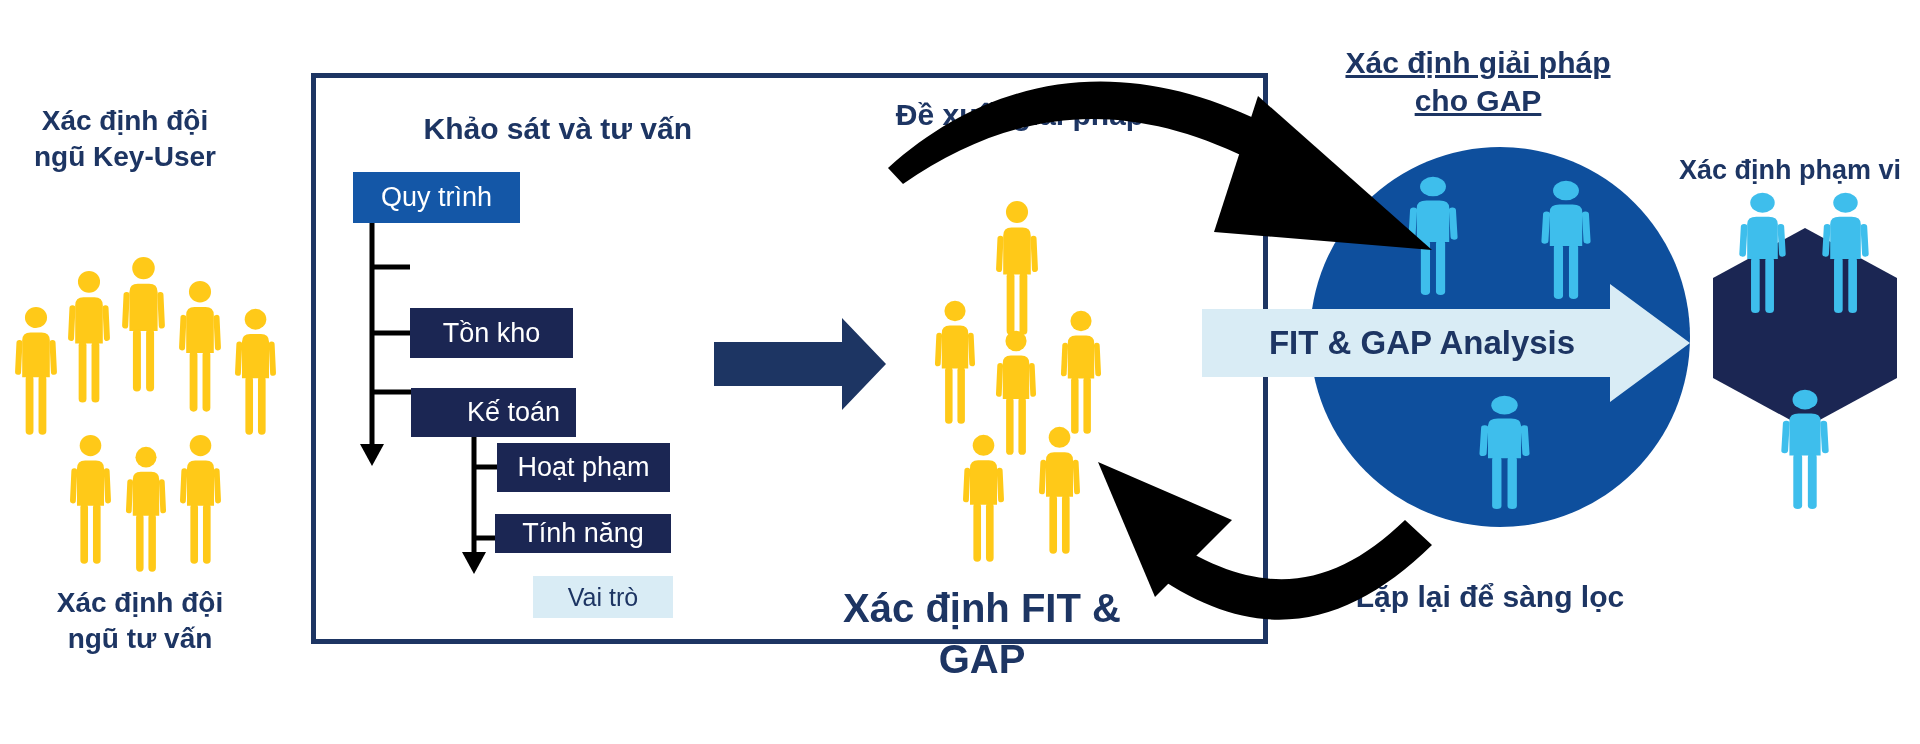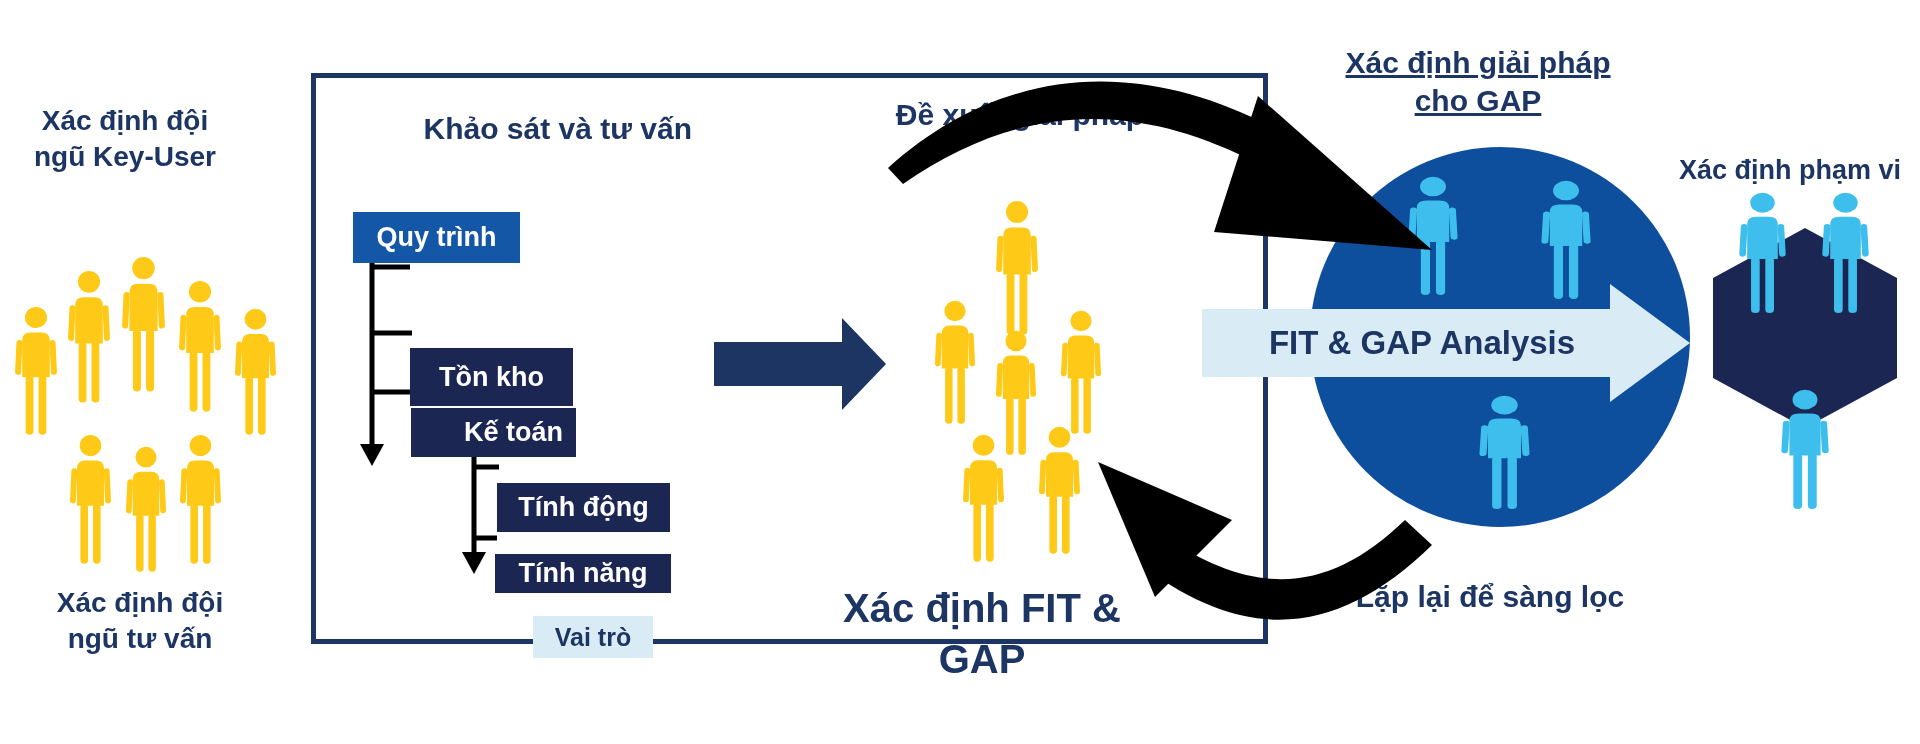--- a/index.html
+++ b/index.html
@@ -15,21 +15,21 @@
   *{margin:0;padding:0;box-sizing:border-box;}
   body{background:#fff;font-family:"Liberation Sans",sans-serif;}
   .canvas{position:relative;width:1920px;height:744px;background:#fff;overflow:hidden;}
 
   .label{position:absolute;color:var(--navy-text);font-weight:700;text-align:center;line-height:1.28;}
 
   .survey-frame{position:absolute;left:311px;top:73px;width:957px;height:571px;
     border:5px solid var(--navy-text);background:transparent;z-index:1;}
 
   .node{position:absolute;display:flex;align-items:center;justify-content:center;
-    color:#fff;font-weight:700;font-size:27px;z-index:2;margin-top:40px;}
+    color:#fff;font-weight:400;font-size:27px;z-index:2;}
   .node.blue{background:var(--blue-box);}
   .node.navy{background:var(--navy-box);}
   .node.light{background:var(--light-blue);color:var(--navy-text);}
 
   .overlay-svg{position:absolute;left:0;top:0;width:1920px;height:744px;pointer-events:none;}
   .z1{z-index:1}.z6{z-index:6}
 
   .big-circle{position:absolute;left:1310px;top:147px;width:380px;height:380px;
     border-radius:50%;background:var(--circle-blue);z-index:2;}
 
@@ -82,25 +82,25 @@
       <line x1="372" y1="333" x2="412" y2="333"></line>
       <line x1="372" y1="392" x2="413" y2="392"></line>
       <line x1="474" y1="417" x2="474" y2="556"></line>
       <polygon points="462,552 486,552 474,574" stroke="none"></polygon>
       <line x1="474" y1="467" x2="499" y2="467"></line>
       <line x1="474" y1="538" x2="497" y2="538"></line>
     </g>
   </svg>
 
   <div class="node blue" style="left:353px;top:172px;width:167px;height:51px;">Quy trình</div>
-  <div class="node navy" style="left:410px;top:308px;width:163px;height:58px;">Tồn kho</div>
-  <div class="node navy" style="left:411px;top:368px;width:165px;height:49px;padding-left:40px;">Kế toán</div>
-  <div class="node navy" style="left:497px;top:443px;width:173px;height:49px;">Tính động</div>
+  <div class="node navy" style="left:410px;top:308px;width:163px;height:50px;">Tồn kho</div>
+  <div class="node navy" style="left:411px;top:388px;width:165px;height:49px;padding-left:40px;">Kế toán</div>
+  <div class="node navy" style="left:497px;top:443px;width:173px;height:49px;">Hoạt phạm</div>
   <div class="node navy" style="left:495px;top:514px;width:176px;height:39px;">Tính năng</div>
-  <div class="node light" style="left:533px;top:576px;width:120px;height:42px;font-size:25px;">Vai trò</div>
+  <div class="node light" style="left:533px;top:576px;width:140px;height:42px;font-size:25px;">Vai trò</div>
 
   <svg style="position:absolute;left:714px;top:318px;z-index:2;" width="172" height="92" viewBox="0 0 172 92">
     <polygon points="0,24 128,24 128,0 172,46 128,92 128,68 0,68" fill="var(--navy-text)"></polygon>
   </svg>
 
   <div class="label" style="left:850px;top:96px;width:340px;font-size:30px;">Đề xuất giải pháp</div>
   <div class="label" style="left:812px;top:583px;width:340px;font-size:40px;">Xác định FIT &amp; GAP</div>
 
   <svg class="person yellow" viewBox="0 0 100 300" preserveAspectRatio="none" style="left:13px;top:306px;width:46px;height:132px;">
       <use href="#person-shape"></use>

